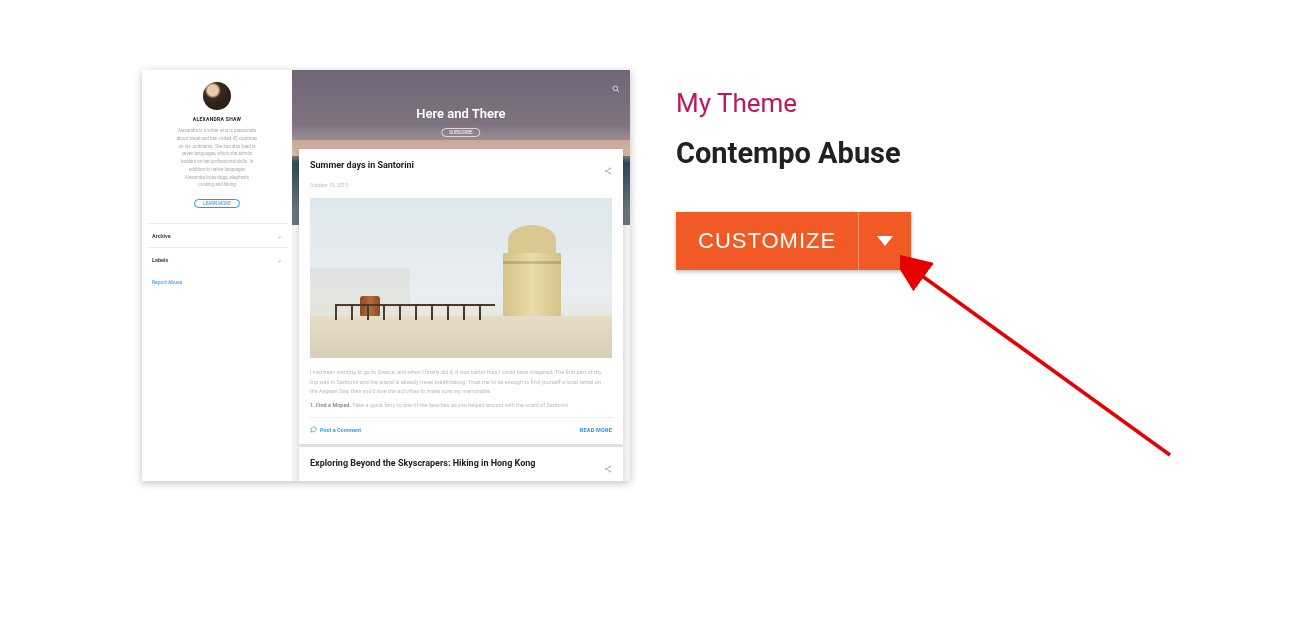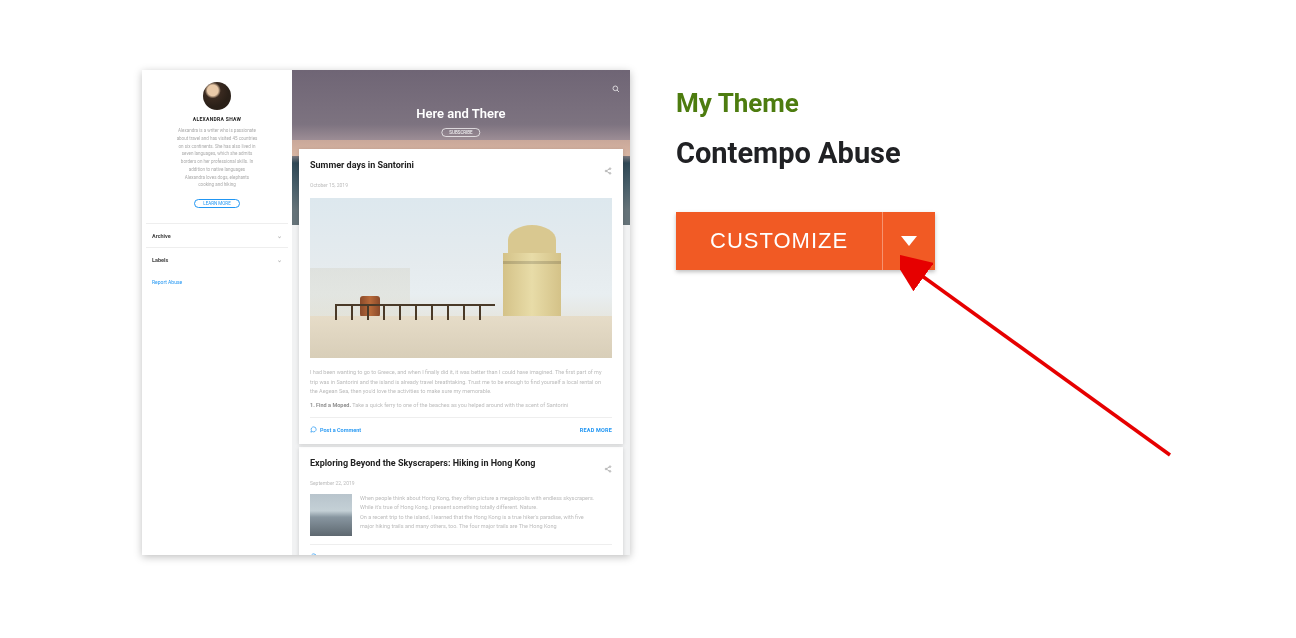--- a/index.html
+++ b/index.html
@@ -10,21 +10,21 @@
       height: 638px;
       position: relative;
       overflow: hidden;
     }
     .container {
       display: flex;
       padding: 70px 0 0 142px;
     }
     .preview-pane {
       width: 488px;
-      height: 485px;
+      height: 411px;
       background: #f1f2f3;
       box-shadow: 0 2px 8px rgba(0,0,0,0.25);
       position: relative;
       overflow: hidden;
     }
     .preview-header {
       height: 155px;
       width: 100%;
       position: relative;
       background: linear-gradient(to bottom, #6f6575 0%, #7d7380 35%, #a5949b 48%, #b89e9e 52%, #2f4856 60%, #495f6a 75%, #657379 90%);
@@ -275,42 +275,42 @@
       flex: 1;
       font-size: 5.5px;
       color: #bbb;
       line-height: 1.5;
     }
     .right-pane {
       padding: 18px 0 0 46px;
     }
     .my-theme-label {
       font-size: 26px;
-      color: #4d7c0f;
-      font-weight: 700;
+      color: #be185d;
+      font-weight: 400;
       margin-bottom: 18px;
     }
     .theme-name {
       font-size: 29px;
       color: #202124;
       font-weight: 700;
       margin-bottom: 42px;
     }
     .btn-group {
       display: flex;
       box-shadow: 0 2px 4px rgba(0,0,0,0.25);
       width: fit-content;
     }
     .customize-btn {
       background: #f15a24;
       color: #fff;
       font-size: 22px;
       font-weight: 500;
       letter-spacing: 1px;
-      padding: 16px 34px;
+      padding: 16px 22px;
       border: none;
       cursor: pointer;
     }
     .dropdown-btn {
       background: #f15a24;
       border: none;
       border-left: 1px solid rgba(255,255,255,0.35);
       padding: 0 18px;
       cursor: pointer;
       display: flex;

